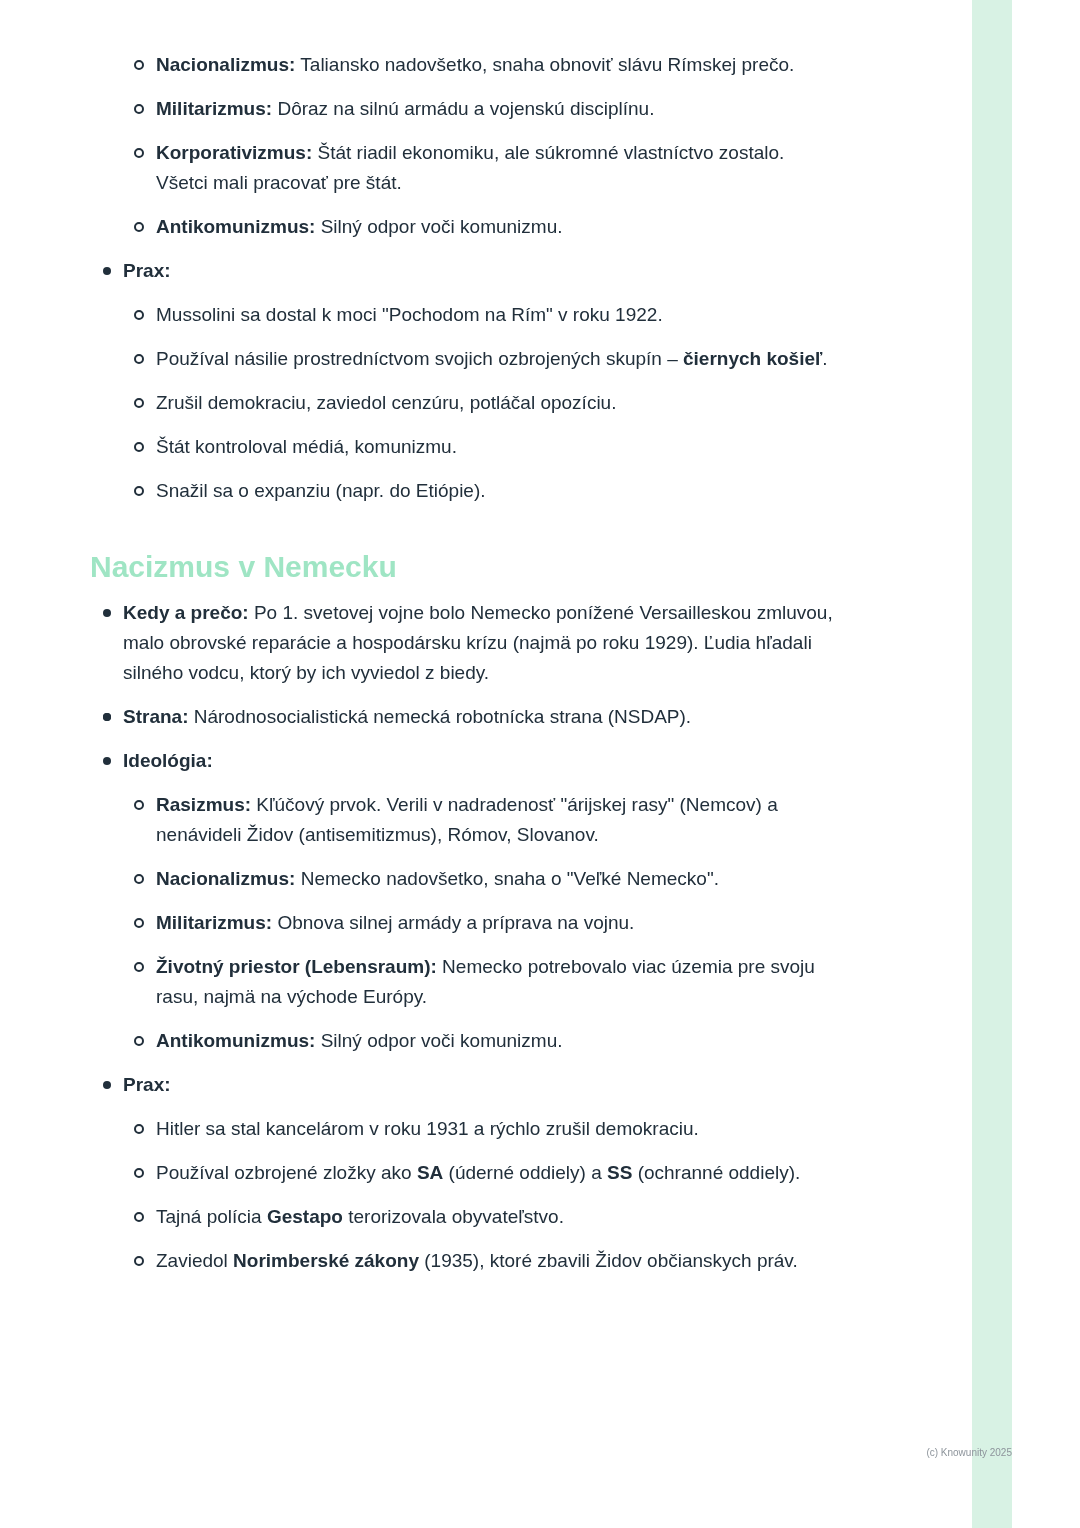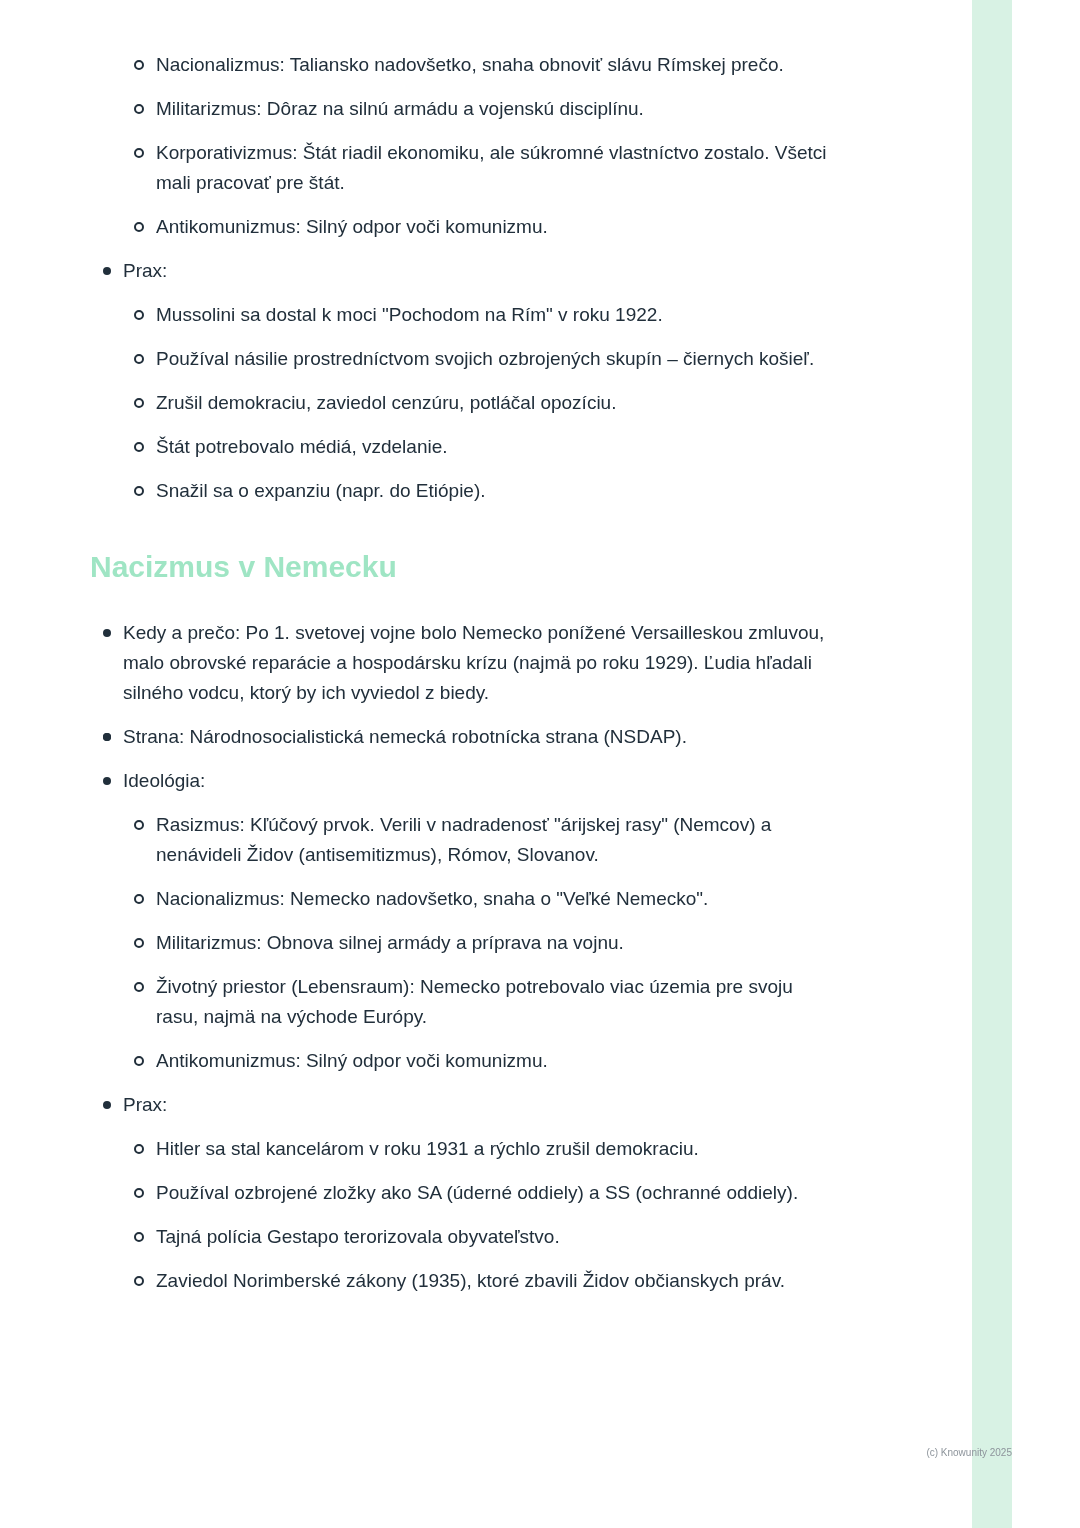--- a/index.html
+++ b/index.html
@@ -42,28 +42,28 @@
     border-radius: 50%;
     background: var(--text, #212f3b);
   }
   .circle {
     left: 44px; top: 10px;
     width: 10px; height: 10px;
     border: 2px solid var(--text, #212f3b);
     border-radius: 50%;
     background: transparent;
   }
-  .b { font-weight: normal; }
+  .b { font-weight: bold; }
   .i { font-style: italic; }
   .section-heading {
     font-size: 30px;
     line-height: 38px;
     font-weight: bold;
     color: var(--accent-green, #9fe5c4);
-    margin: 42px 0 32px 0;
+    margin: 42px 0 12px 0;
   }
   .footer {
     position: absolute;
     right: 68px;
     bottom: 70px;
     font-size: 10px;
     color: var(--footer-gray, #8d949b);
     z-index: 2;
   }
 </style>
@@ -74,21 +74,21 @@
   <div class="stripe"></div>
   <main id="doc-content" class="content-area">
       <div class="li2"><span class="marker circle"></span><span class="content"><span class="b">Nacionalizmus:</span><span> Taliansko nadovšetko, snaha obnoviť slávu Rímskej prečo.</span></span></div>
       <div class="li2"><span class="marker circle"></span><span class="content"><span class="b">Militarizmus:</span><span> Dôraz na silnú armádu a vojenskú disciplínu.</span></span></div>
       <div class="li2"><span class="marker circle"></span><span class="content"><span class="b">Korporativizmus:</span><span> Štát riadil ekonomiku, ale súkromné vlastníctvo zostalo. Všetci mali pracovať pre štát.</span></span></div>
       <div class="li2"><span class="marker circle"></span><span class="content"><span class="b">Antikomunizmus:</span><span> Silný odpor voči komunizmu.</span></span></div>
       <div class="li1"><span class="marker dot"></span><span class="content"><span class="b">Prax:</span></span></div>
       <div class="li2"><span class="marker circle"></span><span class="content"><span>Mussolini sa dostal k moci "Pochodom na Rím" v roku 1922.</span></span></div>
       <div class="li2"><span class="marker circle"></span><span class="content"><span>Používal násilie prostredníctvom svojich ozbrojených skupín – </span><span class="b">čiernych košieľ</span><span>.</span></span></div>
       <div class="li2"><span class="marker circle"></span><span class="content"><span>Zrušil demokraciu, zaviedol cenzúru, potláčal opozíciu.</span></span></div>
-      <div class="li2"><span class="marker circle"></span><span class="content"><span>Štát potrebovalo médiá, vzdelanie.</span></span></div>
+      <div class="li2"><span class="marker circle"></span><span class="content"><span>Štát kontroloval médiá, komunizmu.</span></span></div>
       <div class="li2"><span class="marker circle"></span><span class="content"><span>Snažil sa o expanziu (napr. do Etiópie).</span></span></div>
       <h2 class="section-heading"><span class="content"><span>Nacizmus v Nemecku</span></span></h2>
       <div class="li1"><span class="marker dot"></span><span class="content"><span class="b">Kedy a prečo:</span><span> Po 1. svetovej vojne bolo Nemecko ponížené Versailleskou zmluvou, malo obrovské reparácie a hospodársku krízu (najmä po roku 1929). Ľudia hľadali silného vodcu, ktorý by ich vyviedol z biedy.</span></span></div>
       <div class="li1"><span class="marker dot"></span></div>
       <div class="li1"><span class="marker dot"></span><span class="content"><span class="b">Strana:</span><span> Národnosocialistická nemecká robotnícka strana (NSDAP).</span></span></div>
       <div class="li1"><span class="marker dot"></span><span class="content"><span class="b">Ideológia:</span></span></div>
       <div class="li2"><span class="marker circle"></span><span class="content"><span class="b">Rasizmus:</span><span> Kľúčový prvok. Verili v nadradenosť "árijskej rasy" (Nemcov) a nenávideli Židov (antisemitizmus), Rómov, Slovanov.</span></span></div>
       <div class="li2"><span class="marker circle"></span><span class="content"><span class="b">Nacionalizmus:</span><span> Nemecko nadovšetko, snaha o "Veľké Nemecko".</span></span></div>
       <div class="li2"><span class="marker circle"></span><span class="content"><span class="b">Militarizmus:</span><span> Obnova silnej armády a príprava na vojnu.</span></span></div>
       <div class="li2"><span class="marker circle"></span><span class="content"><span class="b">Životný priestor (Lebensraum):</span><span> Nemecko potrebovalo viac územia pre svoju rasu, najmä na východe Európy.</span></span></div>

